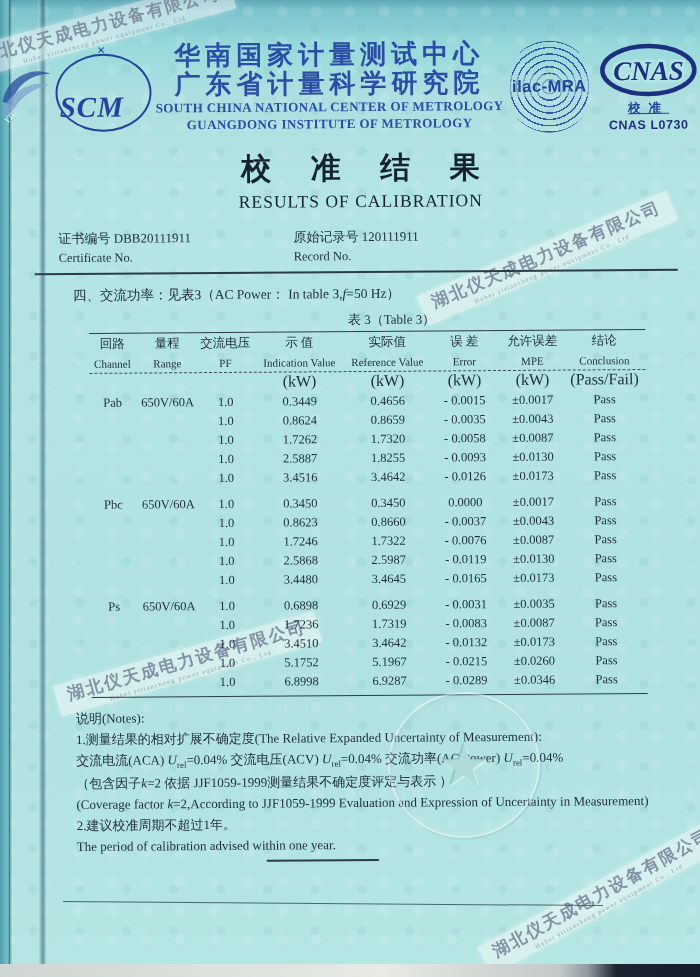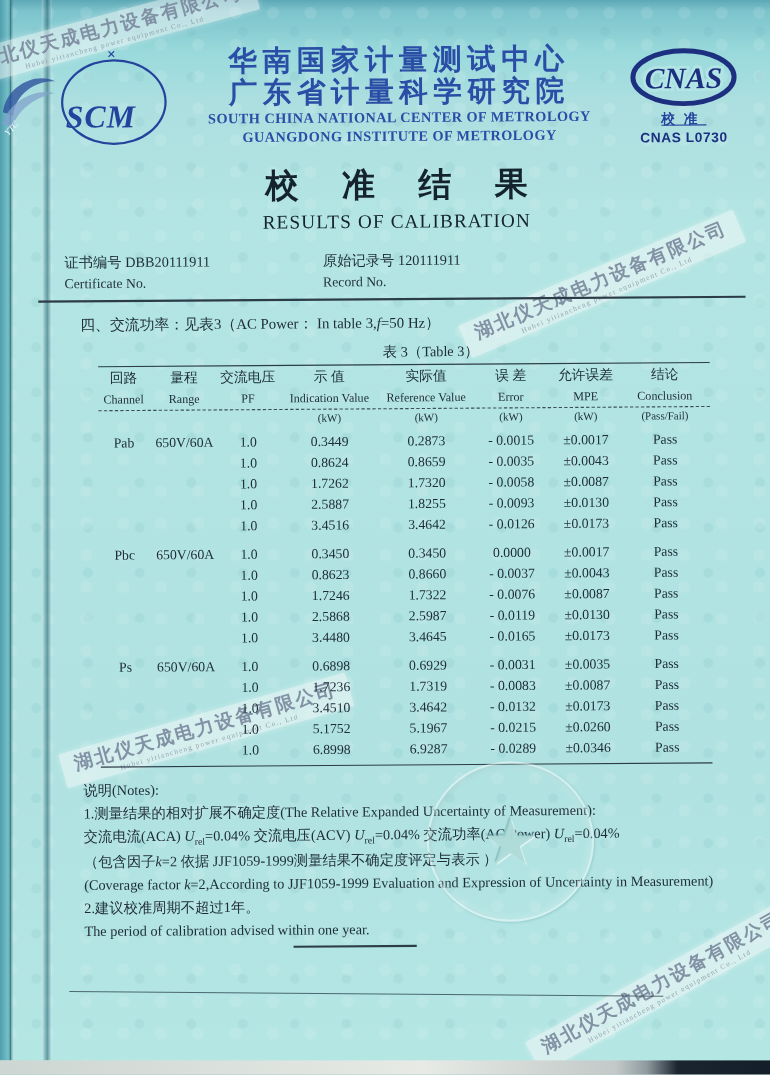--- a/index.html
+++ b/index.html
@@ -81,21 +81,21 @@
   .tbl{margin-left:40px;width:556px;margin-top:2px;}
   .trow{display:flex;align-items:center;}
   .c{text-align:center;font-size:12.5px;white-space:nowrap;}
   .ch{width:46px;text-align:center;}.rg{width:64px;}.pf{width:52px;}.iv{width:96px;}.rv{width:80px;}
   .er{width:74px;}.mpe{width:62px;}.cc{width:82px;}
   .thead-cn{border-top:1.5px solid #2c3c48;height:21px;font-weight:500;}
   .thead-cn .c{font-size:12.5px;}
   .thead-en{height:18px;border-bottom:1.2px dashed #3c4c58;}
   .thead-en .c{font-size:11px;}
   .tunits{height:18px;}
-  .tunits .c{font-size:10px;}
+  .tunits .c{font-size:16px;}
   .tbody{border-bottom:1.7px solid #2c3c48;padding-bottom:4px;}
   .tgroup{margin-top:2px;margin-bottom:7px;}
   .tgroup:last-child{margin-bottom:0;}
   .tdata{height:19px;}
   .notes{margin-top:10px;padding-left:24px;font-size:13px;line-height:1.62;}
   .notes .nline{white-space:nowrap;}
   .notes i{font-style:italic;}
   .notes sub{font-size:9px;}
   .end-line{margin:4px 0 0 190px;width:112px;height:1.2px;background:#2c3c48;}
 </style>
@@ -139,20 +139,26 @@
       <div class="scm">
         <div class="scm-circle"></div>
         <div class="scm-x">×</div>
         <div class="scm-text">SCM</div>
       </div>
       <div class="org">
         <div class="cn">华南国家计量测试中心</div>
         <div class="cn">广东省计量科学研究院</div>
         <div class="en">SOUTH CHINA NATIONAL CENTER OF METROLOGY</div>
         <div class="en">GUANGDONG INSTITUTE OF METROLOGY</div>
+      </div>
+      <div class="ilac">
+        <div class="ilac-rings"></div>
+        <div class="ilac-band">
+          <span>ilac-MRA</span>
+        </div>
       </div>
       <div class="cnas">
         <svg width="100" height="56" viewBox="0 0 100 56">
           <ellipse cx="50" cy="28" rx="46" ry="24" fill="none" stroke="#1d3080" stroke-width="4.5"></ellipse>
           <text x="50" y="38" text-anchor="middle" font-size="27" font-weight="bold" font-style="italic" fill="#1d3080" stroke="#b2e5e3" stroke-width="5" paint-order="stroke" font-family="Liberation Serif, DejaVu Serif, serif">CNAS</text>
         </svg>
         <div class="sub-cn">校准</div>
         <div class="sub-code">CNAS L0730</div>
       </div>
     </div>
@@ -213,21 +219,21 @@
           <div class="c mpe">(kW)</div>
           <div class="c cc">(Pass/Fail)</div>
         </div>
         <div id="table-rows">
             <div class="tgroup">
               <div class="trow tdata">
                 <div class="c ch">Pab</div>
                 <div class="c rg">650V/60A</div>
                 <div class="c pf">1.0</div>
                 <div class="c iv">0.3449</div>
-                <div class="c rv">0.2873</div>
+                <div class="c rv">0.4656</div>
                 <div class="c er">- 0.0015</div>
                 <div class="c mpe">±0.0017</div>
                 <div class="c cc">Pass</div>
               </div>
               <div class="trow tdata">
                 <div class="c ch"></div>
                 <div class="c rg"></div>
                 <div class="c pf">1.0</div>
                 <div class="c iv">0.8624</div>
                 <div class="c rv">0.8659</div>

